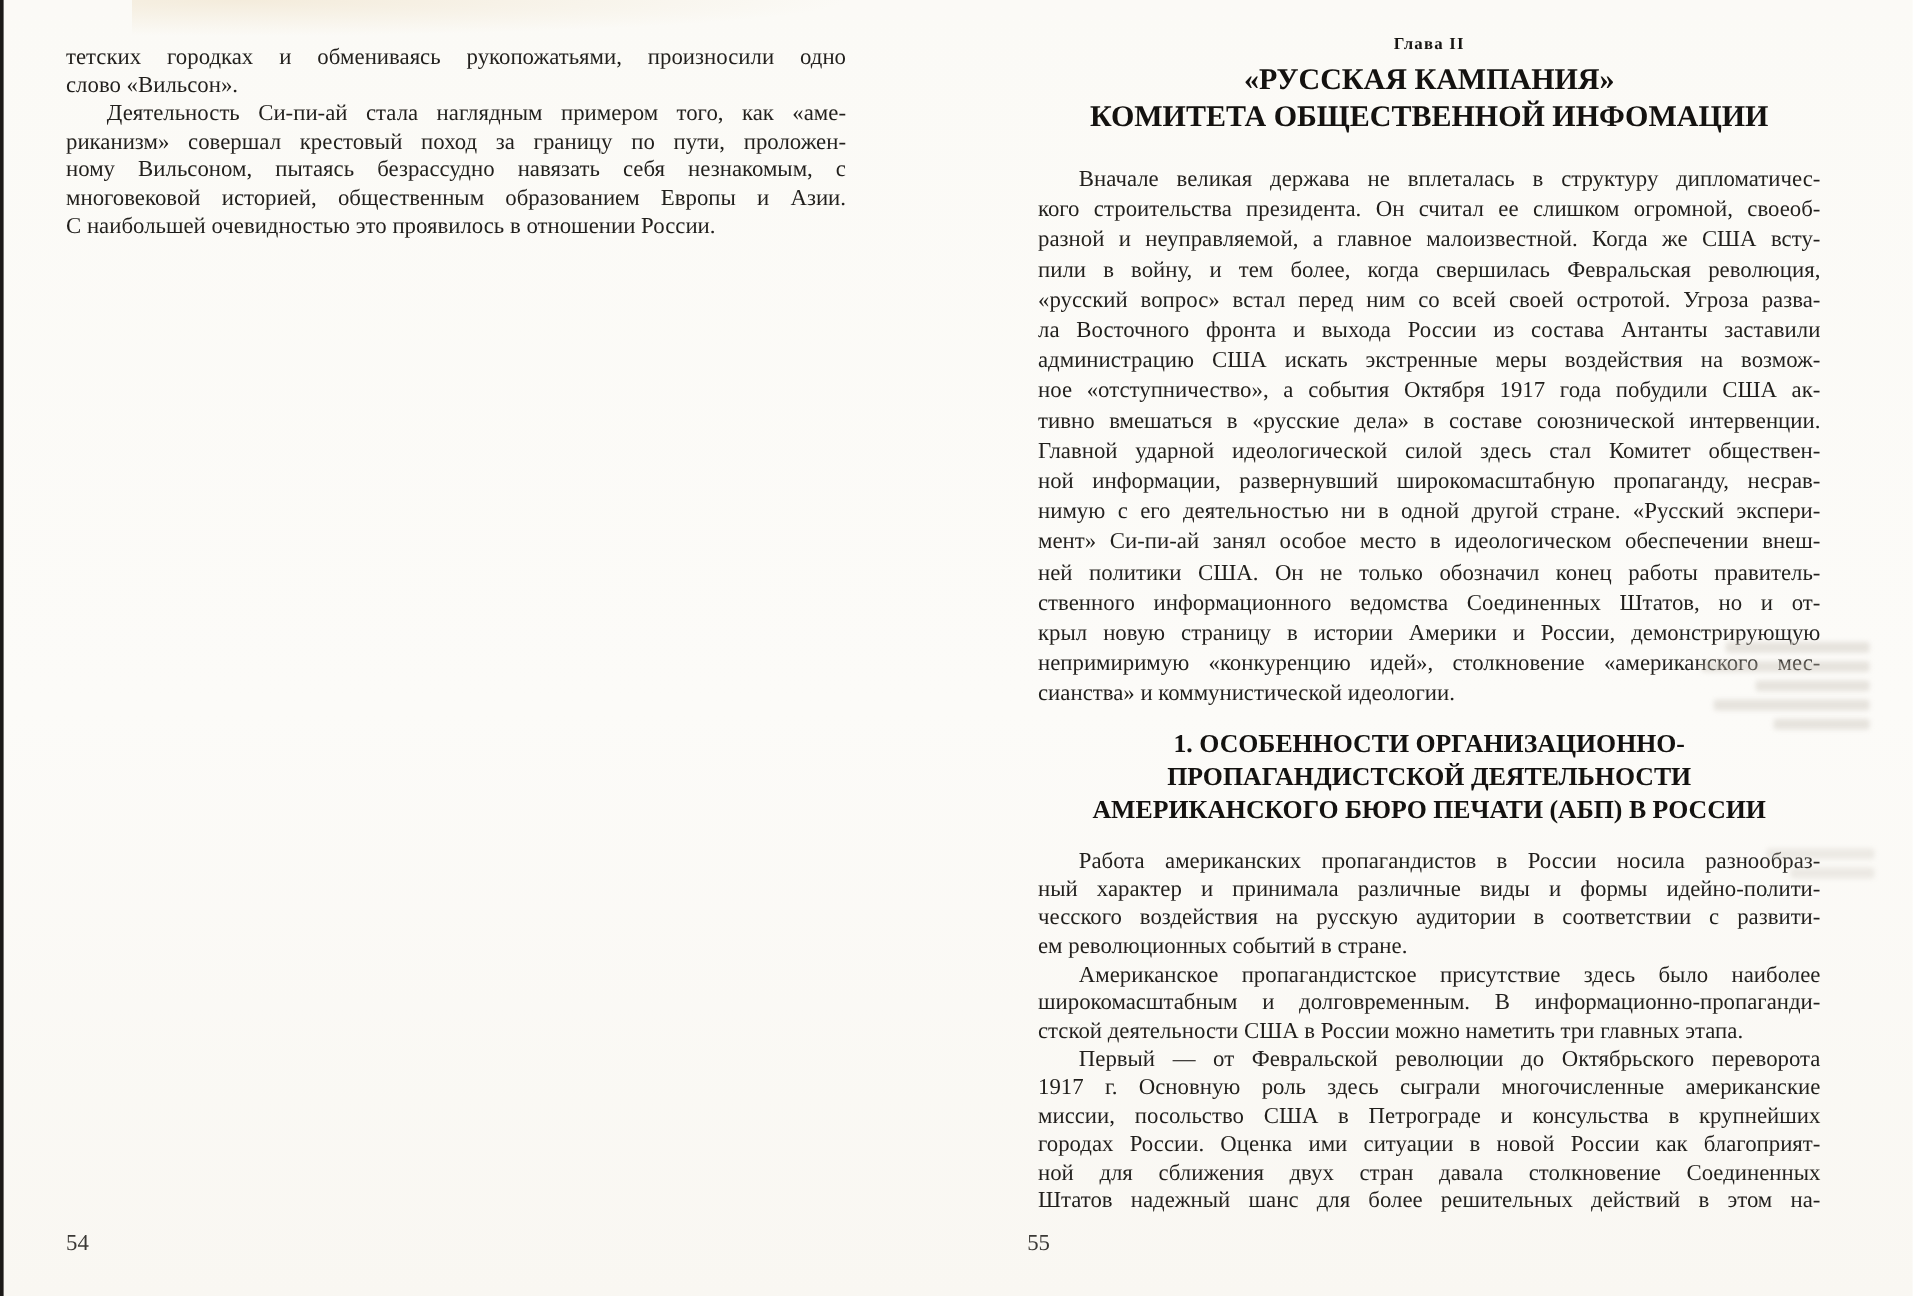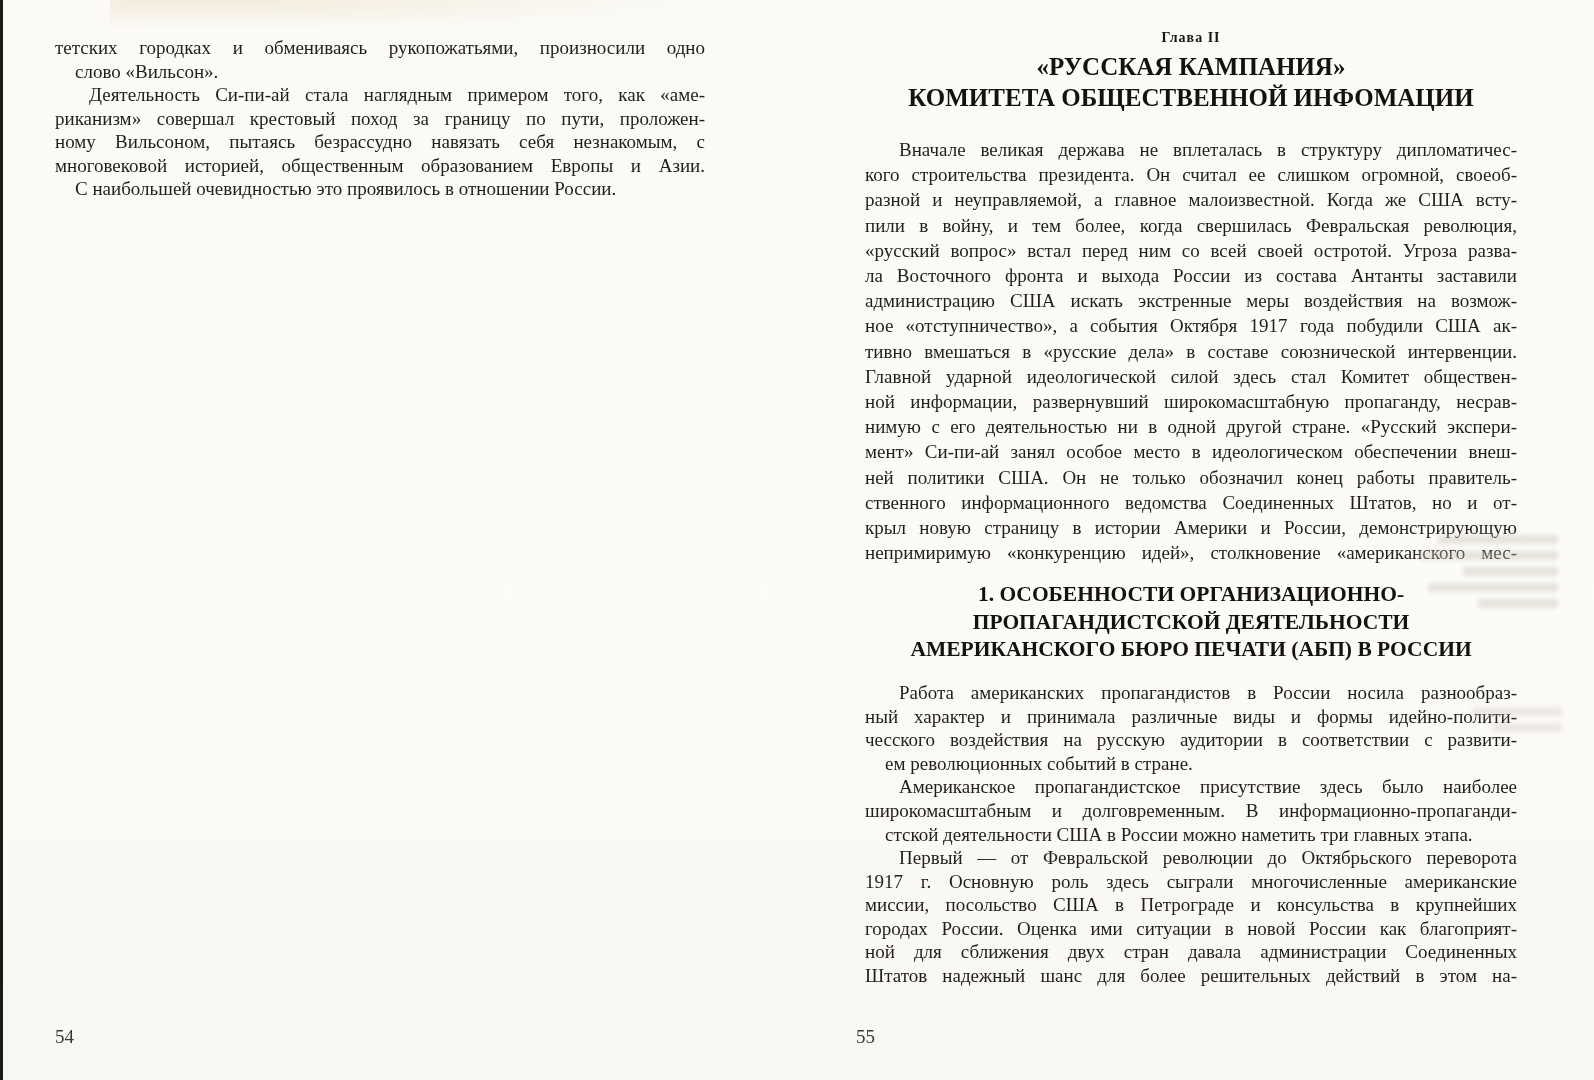--- a/index.html
+++ b/index.html
@@ -41,21 +41,21 @@
   }
   .body-block { font-size: 19px; }
   .body1 { margin-top: 24px; line-height: 25.2px; }
   .body2 { margin-top: 17px; line-height: 23.6px; }
   .section-heading {
     text-align: center; font-weight: bold; font-size: 21.5px;
     line-height: 27.5px; margin-top: 16px; color: #141210;
   }
   
   .tline { text-align: justify; text-align-last: justify; }
-  .tline.lastline { text-align-last: left; margin-left: 20px; }
+  .tline.lastline { text-align-last: left; }
   .tline.indent { text-indent: 34px; }
   .para { margin: 0; }
   
   .pagenum {
     position: absolute; top: 1026px;
     font-size: 19px; color: #3a3835; text-align: left;
   }
   .pagenum-left { left: 55px; width: 612px; }
   .pagenum-right { left: 856px; width: 652px; }
   
@@ -115,20 +115,21 @@
           <div class="tline">ное «отступничество», а события Октября 1917 года побудили США ак-</div>
           <div class="tline">тивно вмешаться в «русские дела» в составе союзнической интервенции.</div>
           <div class="tline">Главной ударной идеологической силой здесь стал Комитет обществен-</div>
           <div class="tline">ной информации, развернувший широкомасштабную пропаганду, несрав-</div>
           <div class="tline">нимую с его деятельностью ни в одной другой стране. «Русский экспери-</div>
           <div class="tline">мент» Си-пи-ай занял особое место в идеологическом обеспечении внеш-</div>
           <div class="tline">ней политики США. Он не только обозначил конец работы правитель-</div>
           <div class="tline">ственного информационного ведомства Соединенных Штатов, но и от-</div>
           <div class="tline">крыл новую страницу в истории Америки и России, демонстрирующую</div>
           <div class="tline">непримиримую «конкуренцию идей», столкновение «американского мес-</div>
+          <div class="tline lastline">сианства» и коммунистической идеологии.</div>
         </div>
       </div>
     <div class="section-heading">
       <div>1. ОСОБЕННОСТИ ОРГАНИЗАЦИОННО-</div>
       <div>ПРОПАГАНДИСТСКОЙ ДЕЯТЕЛЬНОСТИ</div>
       <div>АМЕРИКАНСКОГО БЮРО ПЕЧАТИ (АБП) В РОССИИ</div>
     </div>
     <div class="body-block body2">
         <div class="para">
           <div class="tline indent">Работа американских пропагандистов в России носила разнообраз-</div>
@@ -139,21 +140,21 @@
         <div class="para">
           <div class="tline indent">Американское пропагандистское присутствие здесь было наиболее</div>
           <div class="tline">широкомасштабным и долговременным. В информационно-пропаганди-</div>
           <div class="tline lastline">стской деятельности США в России можно наметить три главных этапа.</div>
         </div>
         <div class="para">
           <div class="tline indent">Первый — от Февральской революции до Октябрьского переворота</div>
           <div class="tline">1917 г. Основную роль здесь сыграли многочисленные американские</div>
           <div class="tline">миссии, посольство США в Петрограде и консульства в крупнейших</div>
           <div class="tline">городах России. Оценка ими ситуации в новой России как благоприят-</div>
-          <div class="tline">ной для сближения двух стран давала администрации Соединенных</div>
+          <div class="tline">ной для сближения двух стран давала столкновение Соединенных</div>
           <div class="tline">Штатов надежный шанс для более решительных действий в этом на-</div>
         </div>
       </div>
   </div>
   <div class="pagenum pagenum-right">55</div>
 
   <div class="bleed bleed-1">
     <i></i>
       <i></i>
       <i></i>

